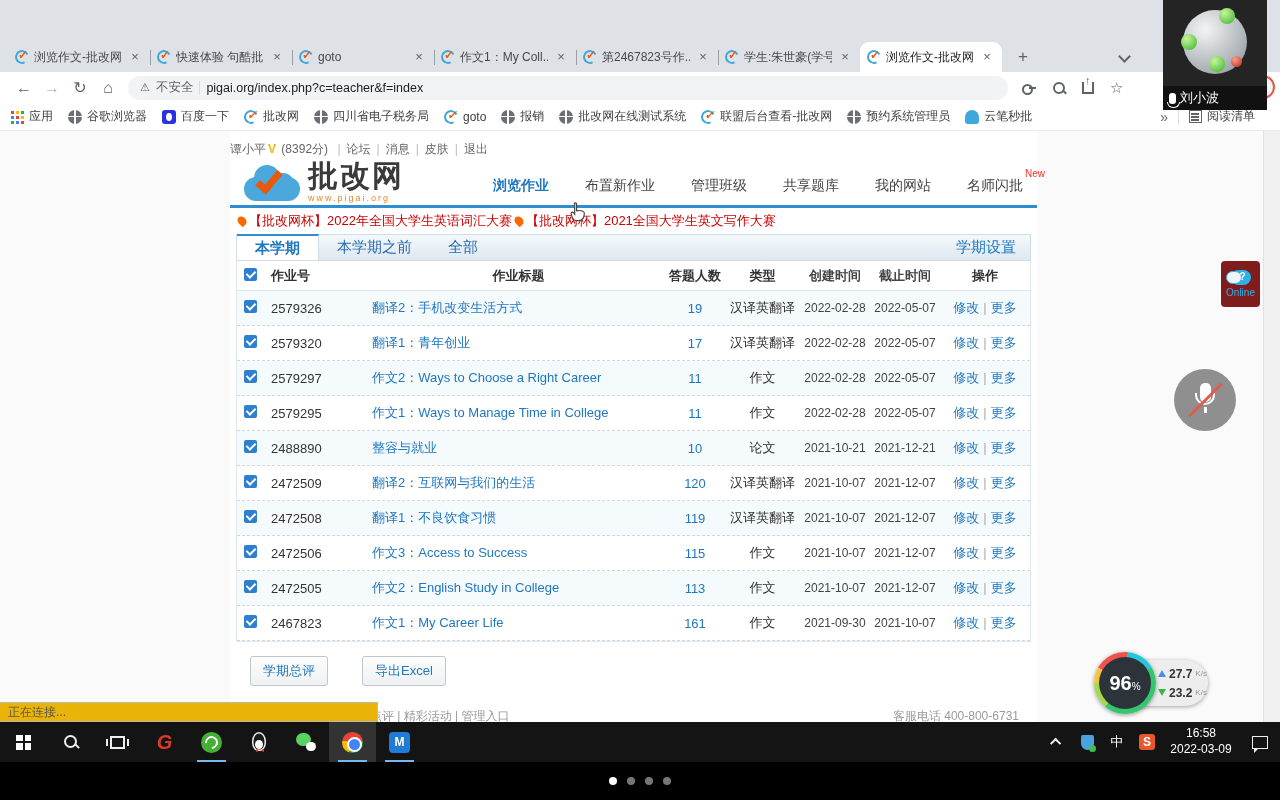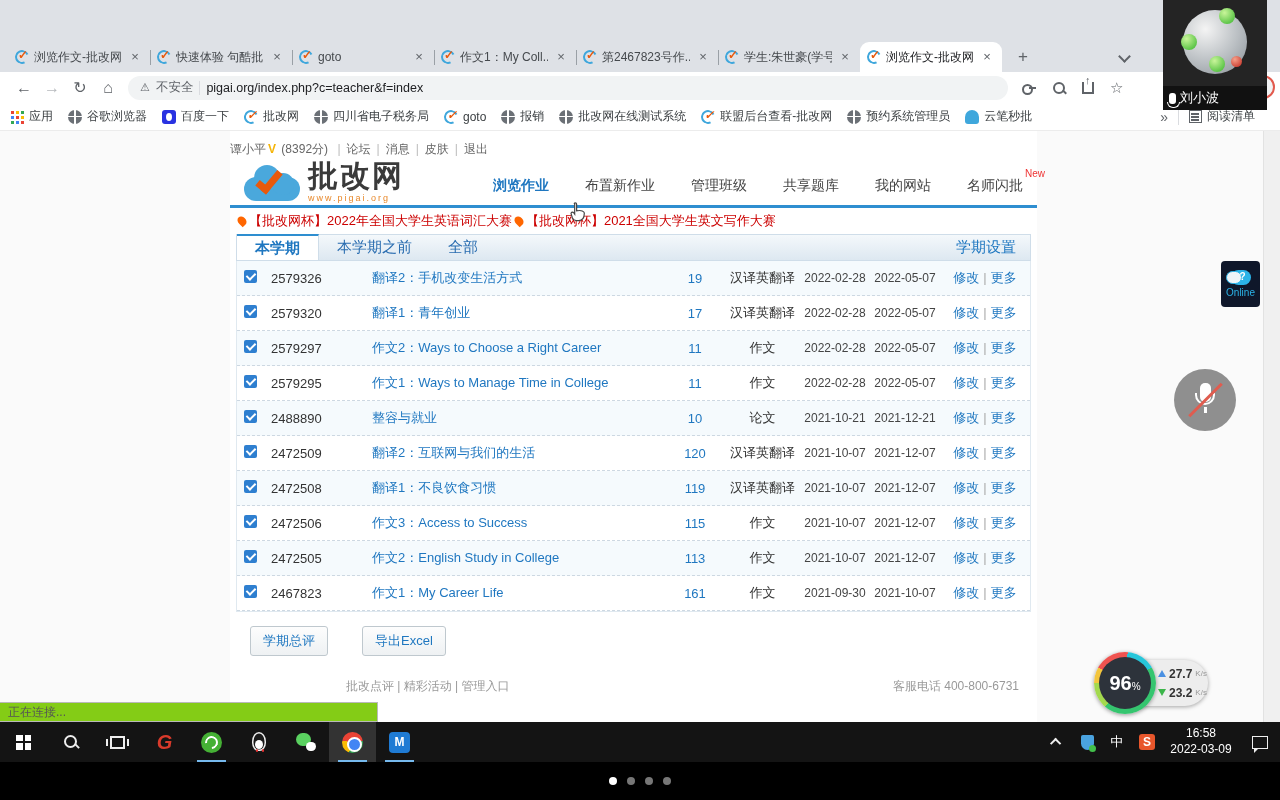--- a/index.html
+++ b/index.html
@@ -145,21 +145,21 @@
   .cb::after { content:''; position:absolute; left:4px; top:1px; width:4px; height:7px;
                border:solid #fff; border-width:0 2px 2px 0; transform:rotate(45deg); }
 
   .btnrow { display:flex; gap:34px; padding:14px 0 8px 14px; }
   .pbtn { min-width:76px; text-align:center; padding:5px 12px; border:1px solid #bfc8ce; border-radius:3px;
           background:linear-gradient(#fdfdfd,#eef1f3); color:#1f77c0; font-size:13px; }
   .page-footer { display:flex; justify-content:space-between; font-size:12px; color:#999;
                  padding:14px 12px 0 110px; }
 
   
-  .tooltip { position:absolute; left:0; top:702px; width:378px; height:20px; background:#84cc16;
+  .tooltip { position:absolute; left:0; top:702px; width:378px; height:20px; background:#eab308;
              border:1px solid #b9b9b9; border-left:none; font-size:12px; color:#555;
              line-height:18px; padding-left:8px; z-index:35; }
 
   .taskbar { position:absolute; left:0; right:0; top:722px; height:40px; background:#141414;
              display:flex; align-items:center; z-index:40; }
   .tb-btn { width:47px; height:40px; display:flex; align-items:center; justify-content:center; position:relative; }
   .tb-btn.running::after { content:''; position:absolute; bottom:0; left:9px; right:9px; height:2px; background:#76b9ed; }
   .tb-btn.highlight { background:#333; }
   .win-logo { width:15px; height:15px; background:#fff;
       background-image:linear-gradient(#141414,#141414),linear-gradient(#141414,#141414);
@@ -220,21 +220,21 @@
   .gball { position:absolute; width:16px; height:16px; border-radius:50%;
            background:radial-gradient(circle at 35% 30%, #c9f59a, #35b32a); }
   .rball { position:absolute; width:11px; height:11px; border-radius:50%;
            background:radial-gradient(circle at 35% 30%, #f5a08a, #c0271d); }
   .webcam-label { position:absolute; left:0; bottom:0; width:100%; height:24px; background:#111;
                   display:flex; align-items:center; gap:4px; padding-left:6px; color:#fff; font-size:13px; }
   .mini-mic { width:7px; height:11px; background:#fff; border-radius:3px; position:relative; flex:none; }
   .mini-mic::after { content:''; position:absolute; left:-2px; bottom:-4px; width:11px; height:5px;
                      border:1.5px solid #fff; border-top:none; border-radius:0 0 6px 6px; }
 
-  .online-widget { position:absolute; left:1221px; top:261px; width:39px; height:46px; background:#0f172a;
+  .online-widget { position:absolute; left:1221px; top:261px; width:39px; height:46px; background:#7f1d1d;
                    border-radius:4px; z-index:30; display:flex; flex-direction:column; align-items:center;
                    justify-content:center; gap:2px; }
   .ow-bubble { width:20px; height:15px; background:#2bb3e8; border-radius:8px; position:relative; }
   .ow-bubble::before { content:''; position:absolute; left:-5px; top:1px; width:14px; height:11px;
                        border:1.5px solid #2bb3e8; border-radius:7px; background:#eef4f8; }
   .ow-bubble::after { content:'?'; position:absolute; right:5px; top:1px; color:#fff; font-size:10px;
                       font-weight:bold; }
   .ow-label { font-size:10px; color:#2bb3e8; }
 
   .micbtn { position:absolute; left:1174px; top:369px; width:62px; height:62px; border-radius:50%;
@@ -490,20 +490,30 @@
             <span class="ftab active">本学期</span>
 
             <span class="ftab">本学期之前</span>
 
             <span class="ftab">全部</span>
 
           <span class="fsettings">学期设置</span>
         </div>
 
         <div class="tablewrap">
+          <div class="trow thead">
+            <span class="col-check"><span class="cb"></span></span>
+            <span class="col-id">作业号</span>
+            <span class="col-title">作业标题</span>
+            <span class="col-count">答题人数</span>
+            <span class="col-type">类型</span>
+            <span class="col-created" style="font-size:13px">创建时间</span>
+            <span class="col-deadline" style="font-size:13px">截止时间</span>
+            <span class="col-actions" style="color:#333">操作</span>
+          </div>
           <div class="tbody">
 
               <div class="trow">
                 <span class="col-check"><span class="cb"></span></span>
                 <span class="col-id">2579326</span>
                 <span class="col-title">翻译2：手机改变生活方式</span>
                 <span class="col-count">19</span>
                 <span class="col-type">汉译英翻译</span>
                 <span class="col-created">2022-02-28</span>
                 <span class="col-deadline">2022-05-07</span>

